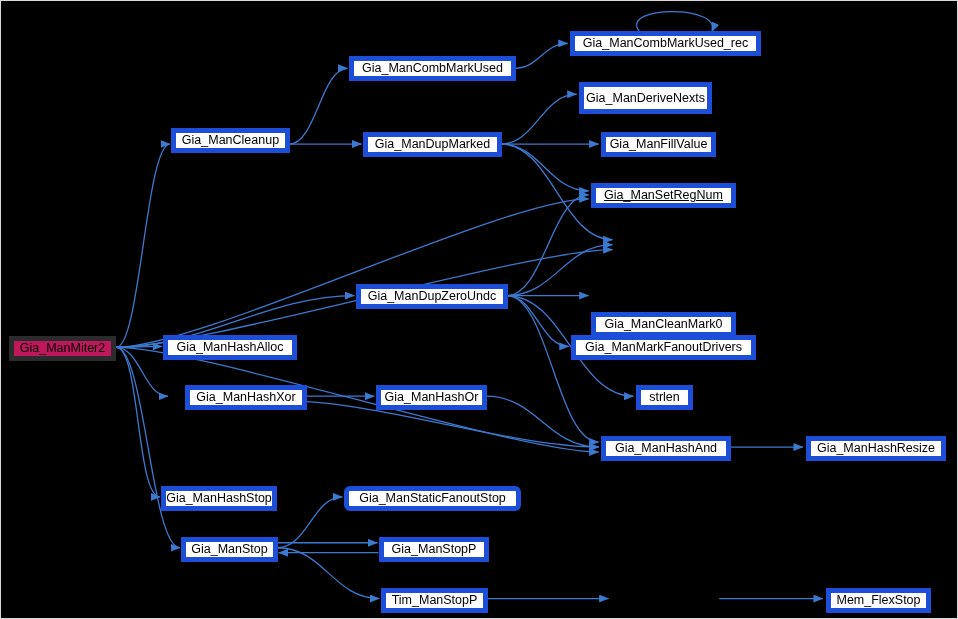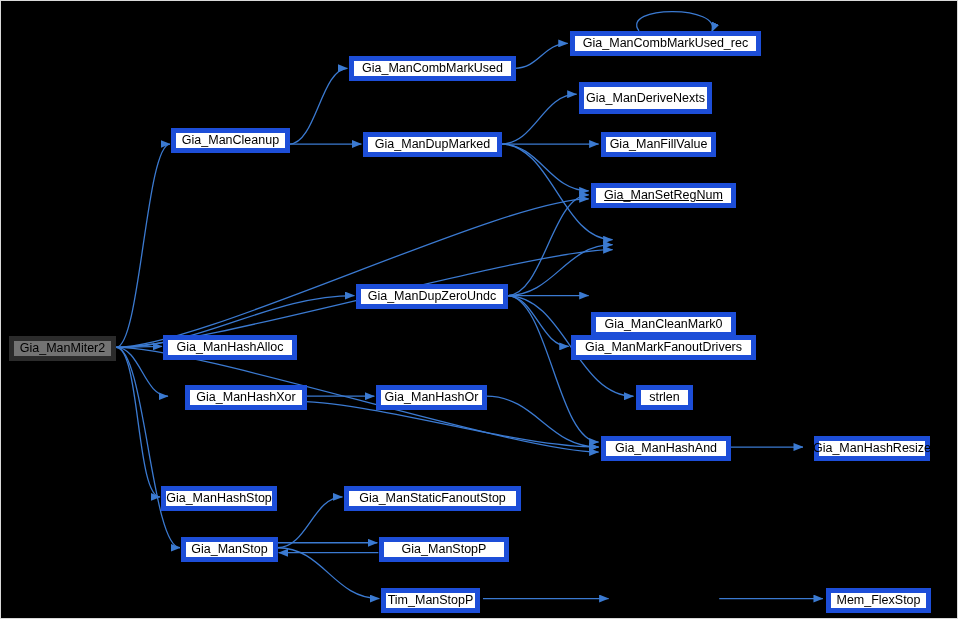--- a/index.html
+++ b/index.html
@@ -31,21 +31,21 @@
     color: #000000;
     font-size: 12.5px;
     line-height: 1;
     display: flex;
     align-items: center;
     justify-content: center;
     white-space: nowrap;
     cursor: pointer;
   }
   .node.highlight {
-    background: #737373;
+    background: #be185d;
     border-color: #2b2b2b;
     cursor: default;
   }
 </style>
 </head>
 <body>
 
 <div id="canvas">
   <svg id="edges-layer" xmlns="http://www.w3.org/2000/svg" viewBox="0 0 958 619">
       <defs>
@@ -97,21 +97,21 @@
       <div class="node" style="left: 600px; top: 131px; width: 115px; height: 25px;">Gia_ManFillValue</div>
       <div class="node" style="left: 590px; top: 182px; width: 145px; height: 25px; text-decoration: underline;">Gia_ManSetRegNum</div>
       <div class="node" style="left: 355px; top: 283px; width: 152px; height: 25px;">Gia_ManDupZeroUndc</div>
       <div class="node" style="left: 590px; top: 267px; width: 145px; height: 25px; margin-top: 44px;">Gia_ManCleanMark0</div>
       <div class="node" style="left: 570px; top: 334px; width: 185px; height: 25px;">Gia_ManMarkFanoutDrivers</div>
       <div class="node" style="left: 162px; top: 334px; width: 134px; height: 25px;">Gia_ManHashAlloc</div>
       <div class="node" style="left: 635px; top: 384px; width: 57px; height: 25px;">strlen</div>
       <div class="node" style="left: 168px; top: 384px; width: 122px; height: 25px; margin-left: 16px;">Gia_ManHashXor</div>
       <div class="node" style="left: 375px; top: 384px; width: 111px; height: 25px;">Gia_ManHashOr</div>
       <div class="node" style="left: 600px; top: 435px; width: 130px; height: 25px;">Gia_ManHashAnd</div>
-      <div class="node" style="left: 805px; top: 435px; width: 116px; height: 25px; margin-left: 8px;">Gia_ManHashResize</div>
+      <div class="node" style="left: 805px; top: 435px; width: 140px; height: 25px;">Gia_ManHashResize</div>
       <div class="node" style="left: 160px; top: 485px; width: 116px; height: 25px;">Gia_ManHashStop</div>
-      <div class="node" style="left: 343px; top: 485px; width: 177px; height: 25px;">Gia_ManStaticFanoutStop</div>
+      <div class="node" style="left: 343px; top: 485px; width: 177px; height: 25px; border-radius: 6px;">Gia_ManStaticFanoutStop</div>
       <div class="node" style="left: 180px; top: 536px; width: 97px; height: 25px;">Gia_ManStop</div>
-      <div class="node" style="left: 378px; top: 536px; width: 130px; height: 25px;">Gia_ManStopP</div>
-      <div class="node" style="left: 380px; top: 587px; width: 99px; height: 25px;">Tim_ManStopP</div>
+      <div class="node" style="left: 378px; top: 536px; width: 110px; height: 25px;">Gia_ManStopP</div>
+      <div class="node" style="left: 380px; top: 587px; width: 107px; height: 25px;">Tim_ManStopP</div>
       <div class="node" style="left: 825px; top: 587px; width: 105px; height: 25px;">Mem_FlexStop</div>
     </div>
 </div>
 
 </body></html>

